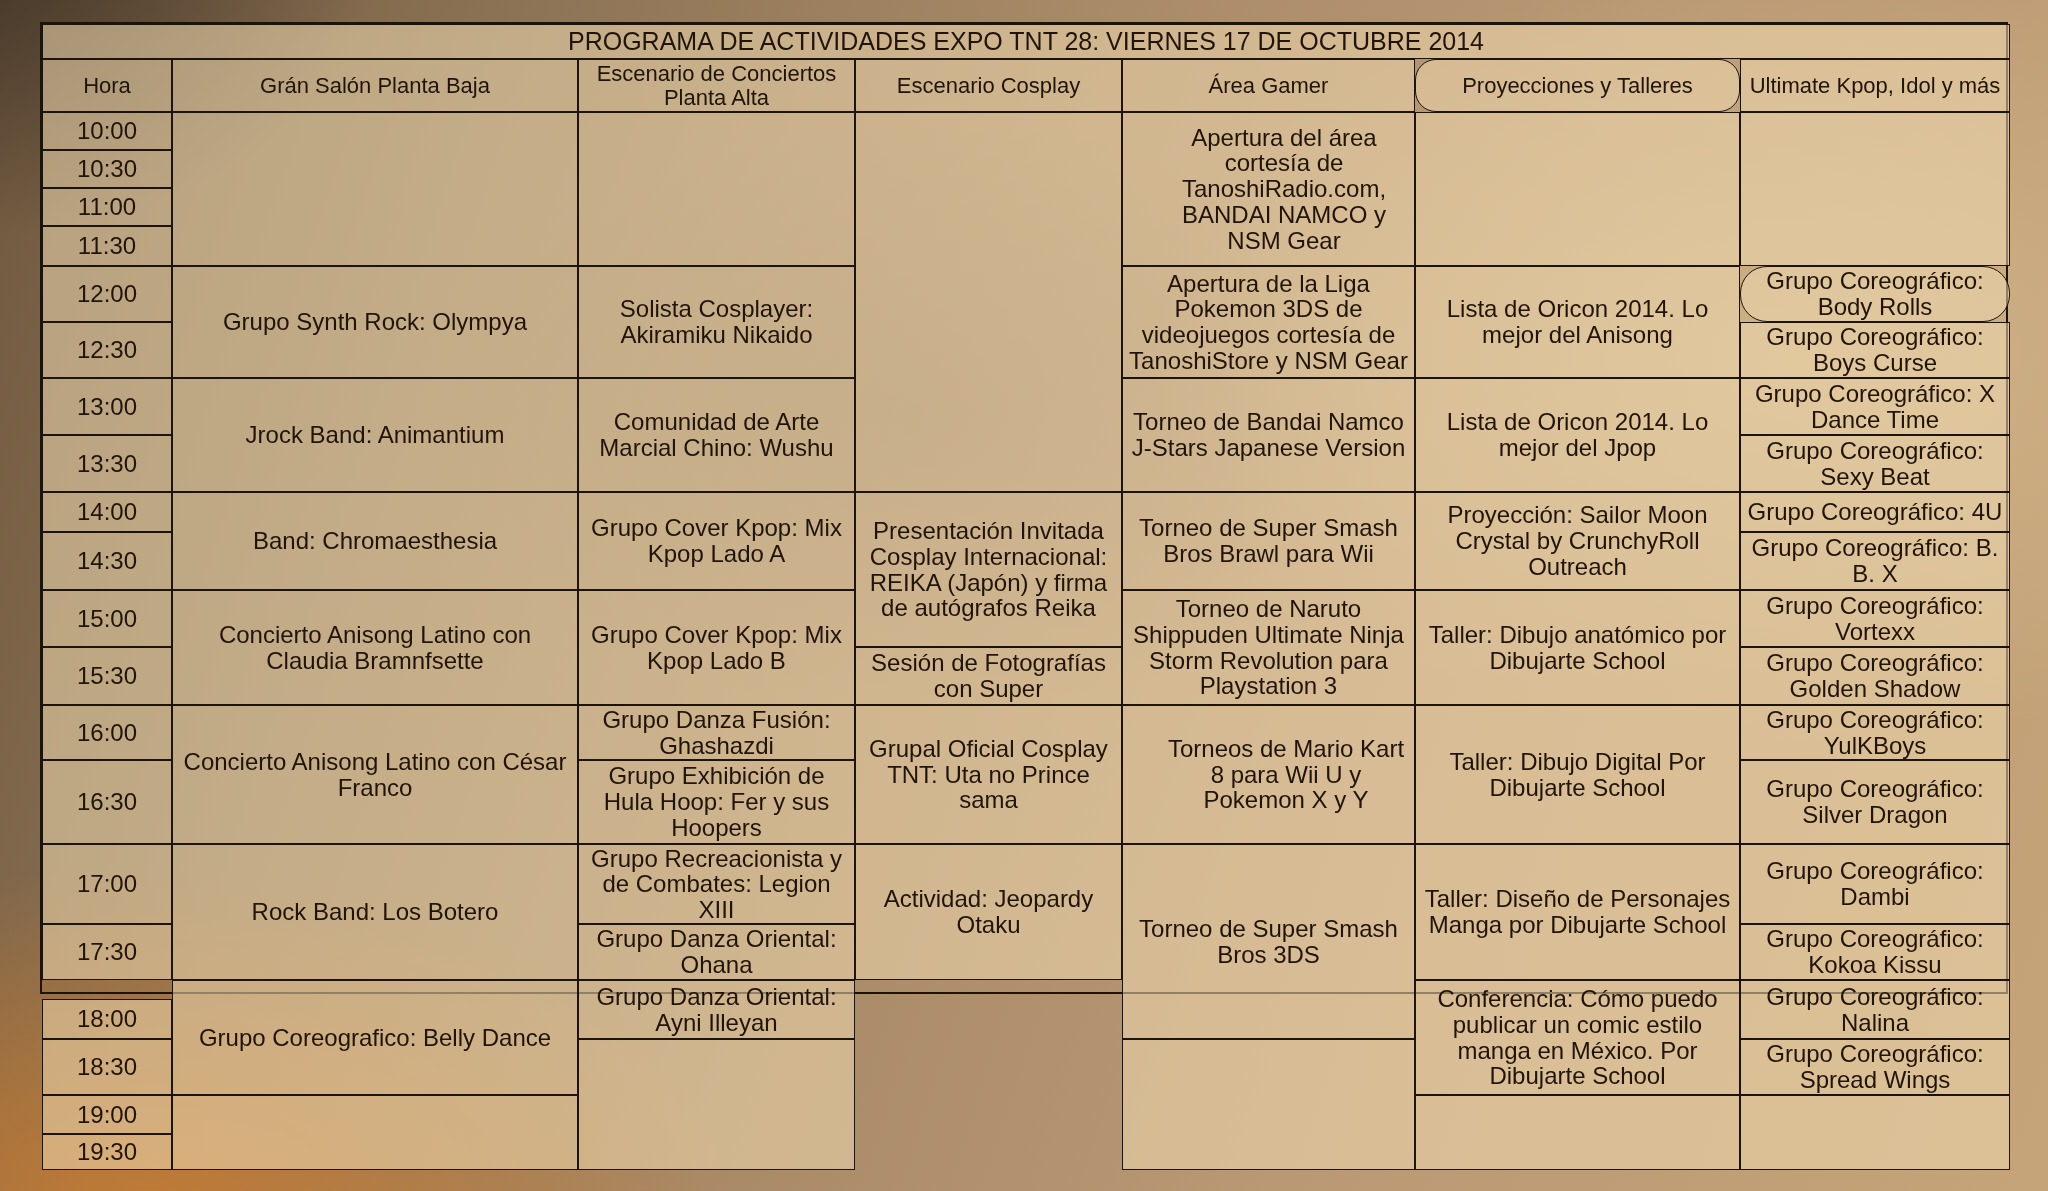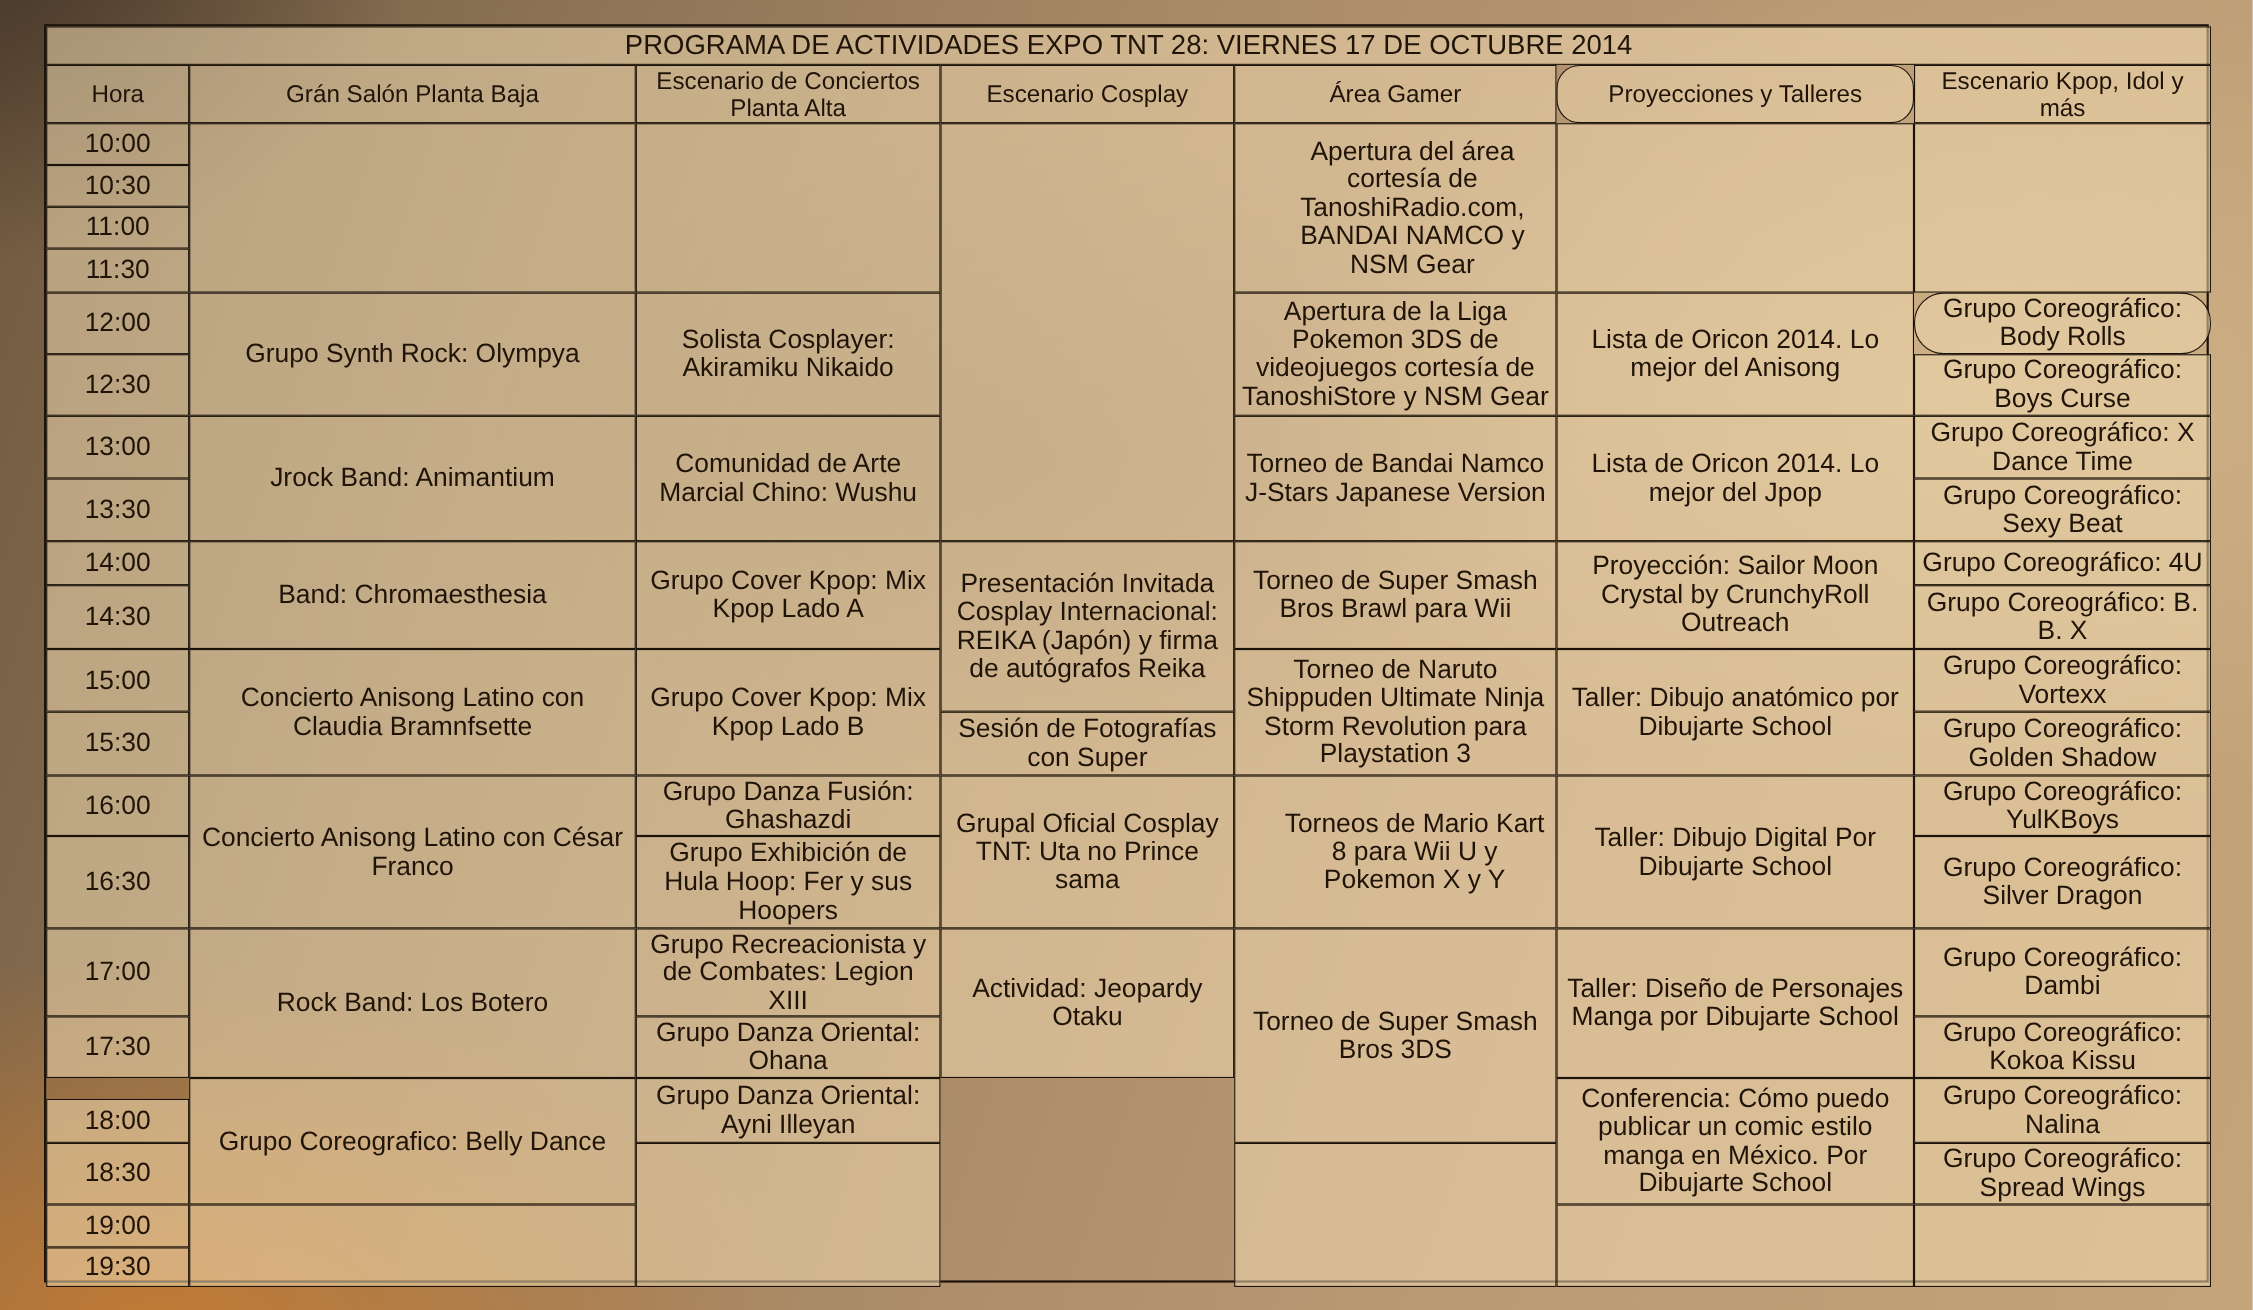--- a/index.html
+++ b/index.html
@@ -13,21 +13,21 @@
     overflow:hidden;
     background:
       radial-gradient(950px 560px at 7% 102%, rgba(206,124,44,0.80), rgba(206,124,44,0) 62%),
       radial-gradient(760px 520px at -2% -4%, rgba(52,42,32,0.75), rgba(52,42,32,0) 55%),
       radial-gradient(1000px 600px at 88% 30%, rgba(222,196,150,0.55), rgba(222,196,150,0) 65%),
       radial-gradient(800px 500px at 45% 35%, rgba(120,98,76,0.35), rgba(120,98,76,0) 60%),
       linear-gradient(108deg, #70583f 0%, #8d7456 22%, #a98a67 45%, #b99874 68%, #c5a479 100%);
   }
   .schedule{
     position:absolute;left:40px;top:22px;
-    width:1968px;height:1144px;
+    width:1968px;height:972px;
     box-sizing:border-box;
     display:grid;
     grid-template-columns:130px 406px 277px 267px 293px 325px 270px;
     grid-template-rows:35px 53px 38px 38px 38px 40px 56px 56px 57px 57px 40px 58px 57px 58px 55px 84px 80px 56px 59px 56px 39px 36px;
     border:2px solid #1c130a;
   }
   .cell{
     box-sizing:border-box;
     border:1px solid #1c130a;
     background:rgba(241,219,176,0.55);
@@ -48,21 +48,21 @@
 <div class="screen">
   <div class="schedule" id="grid">
     <div class="cell title" style="grid-area:1 / 1 / 2 / 8">PROGRAMA DE ACTIVIDADES EXPO TNT 28: VIERNES 17 DE OCTUBRE 2014</div>
 
   <div class="cell head" style="grid-area: 2 / 1 / 3 / 2;">Hora</div>
       <div class="cell head" style="grid-area: 2 / 2 / 3 / 3;">Grán Salón Planta Baja</div>
       <div class="cell head" style="grid-area: 2 / 3 / 3 / 4;">Escenario de Conciertos Planta Alta</div>
       <div class="cell head" style="grid-area: 2 / 4 / 3 / 5;">Escenario Cosplay</div>
       <div class="cell head" style="grid-area: 2 / 5 / 3 / 6;">Área Gamer</div>
       <div class="cell head" style="grid-area: 2 / 6 / 3 / 7; border-radius: 21px;">Proyecciones y Talleres</div>
-      <div class="cell head" style="grid-area: 2 / 7 / 3 / 8;">Escenario Kpop, Idol y más</div>
+      <div class="cell head" style="grid-area: 2 / 7 / 3 / 8;">Ultimate Kpop, Idol y más</div>
       <div class="cell time" style="grid-area: 3 / 1 / 4 / 2;">10:00</div>
       <div class="cell time" style="grid-area: 4 / 1 / 5 / 2;">10:30</div>
       <div class="cell time" style="grid-area: 5 / 1 / 6 / 2;">11:00</div>
       <div class="cell time" style="grid-area: 6 / 1 / 7 / 2;">11:30</div>
       <div class="cell time" style="grid-area: 7 / 1 / 8 / 2;">12:00</div>
       <div class="cell time" style="grid-area: 8 / 1 / 9 / 2;">12:30</div>
       <div class="cell time" style="grid-area: 9 / 1 / 10 / 2;">13:00</div>
       <div class="cell time" style="grid-area: 10 / 1 / 11 / 2;">13:30</div>
       <div class="cell time" style="grid-area: 11 / 1 / 12 / 2;">14:00</div>
       <div class="cell time" style="grid-area: 12 / 1 / 13 / 2;">14:30</div>

